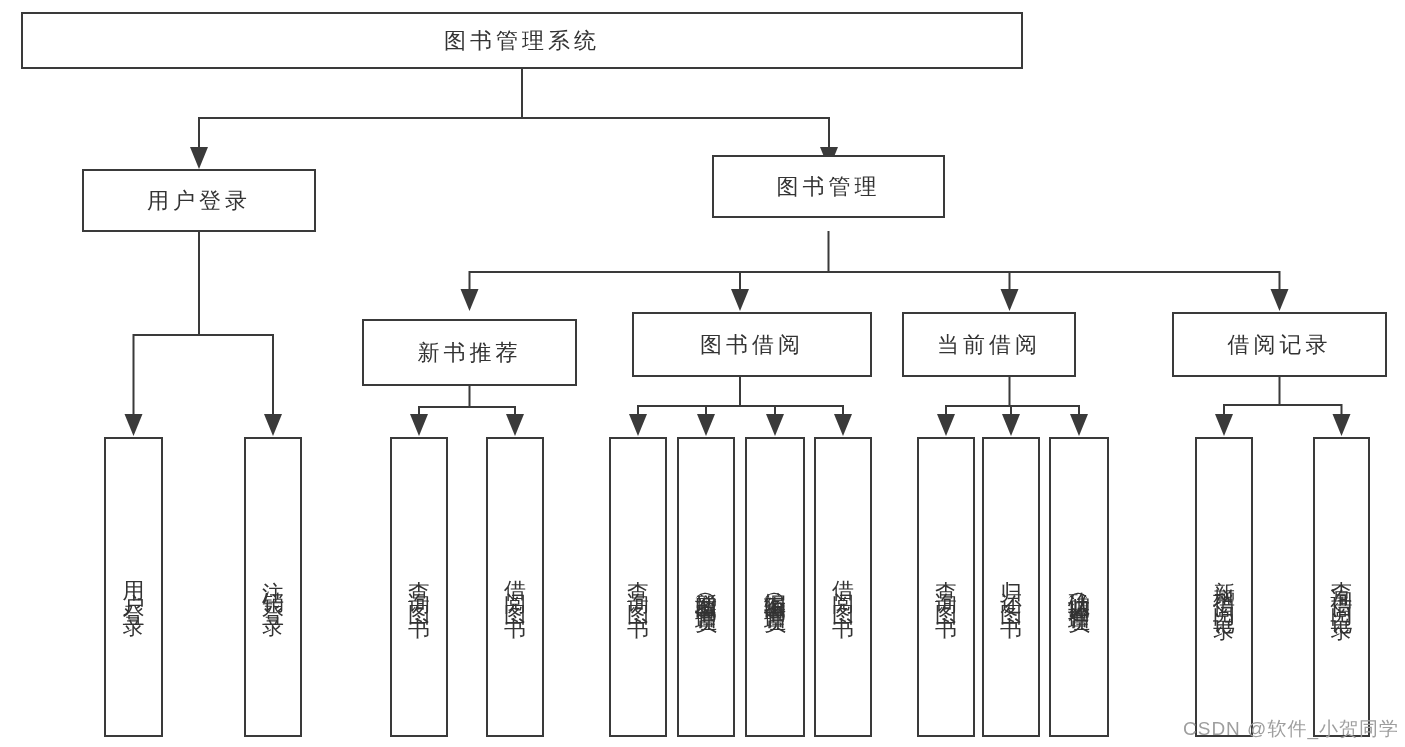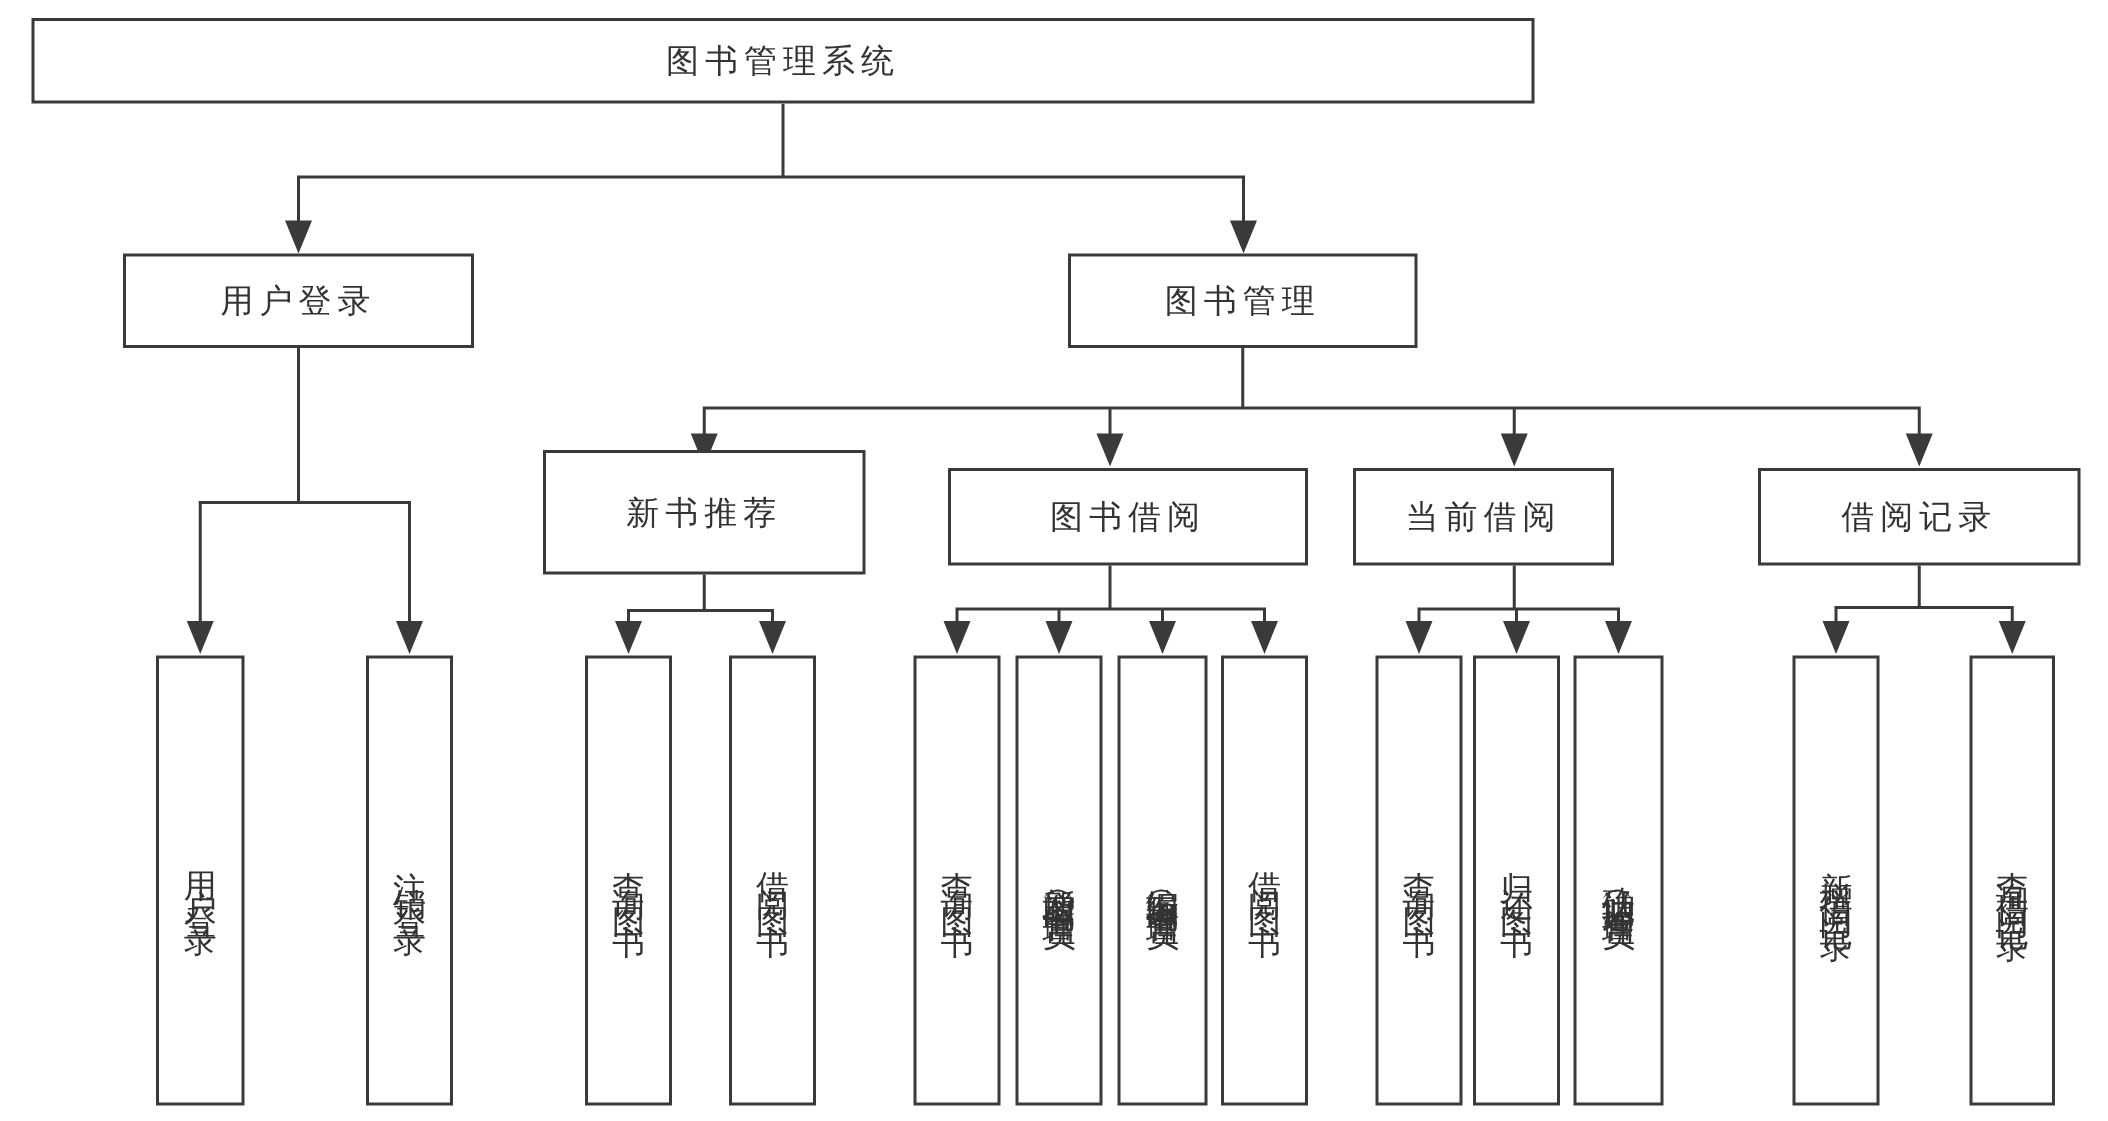--- a/index.html
+++ b/index.html
@@ -81,25 +81,25 @@
     </g>
   </svg>
 
   <div class="box box-h" style="left:21px;top:12px;width:1002px;height:57px">
     <span class="lbl">图书管理系统</span>
   </div>
 
   <div class="box box-h" style="left:82px;top:169px;width:234px;height:63px">
     <span class="lbl">用户登录</span>
   </div>
-  <div class="box box-h" style="left:712px;top:169px;width:233px;height:63px">
+  <div class="box box-h" style="left:712px;top:155px;width:233px;height:63px">
     <span class="lbl">图书管理</span>
   </div>
 
-  <div class="box box-h" style="left:362px;top:300px;width:215px;height:83px">
+  <div class="box box-h" style="left:362px;top:319px;width:215px;height:67px">
     <span class="lbl">新书推荐</span>
   </div>
   <div class="box box-h" style="left:632px;top:312px;width:240px;height:65px">
     <span class="lbl">图书借阅</span>
   </div>
   <div class="box box-h" style="left:902px;top:312px;width:174px;height:65px">
     <span class="lbl">当前借阅</span>
   </div>
   <div class="box box-h" style="left:1172px;top:312px;width:215px;height:65px">
     <span class="lbl">借阅记录</span>
@@ -142,14 +142,15 @@
     <span class="lbl ls-s">确认归还（管理员）</span>
   </div>
 
   <div class="box box-v" style="left:1195px;top:437px;width:58px;height:300px">
     <span class="lbl ls-m">新增借阅记录</span>
   </div>
   <div class="box box-v" style="left:1313px;top:437px;width:57px;height:300px">
     <span class="lbl ls-m">查询借阅记录</span>
   </div>
 
+  <div class="watermark">CSDN @软件_小贺同学</div>
 
 </div>
 
 </body></html>

